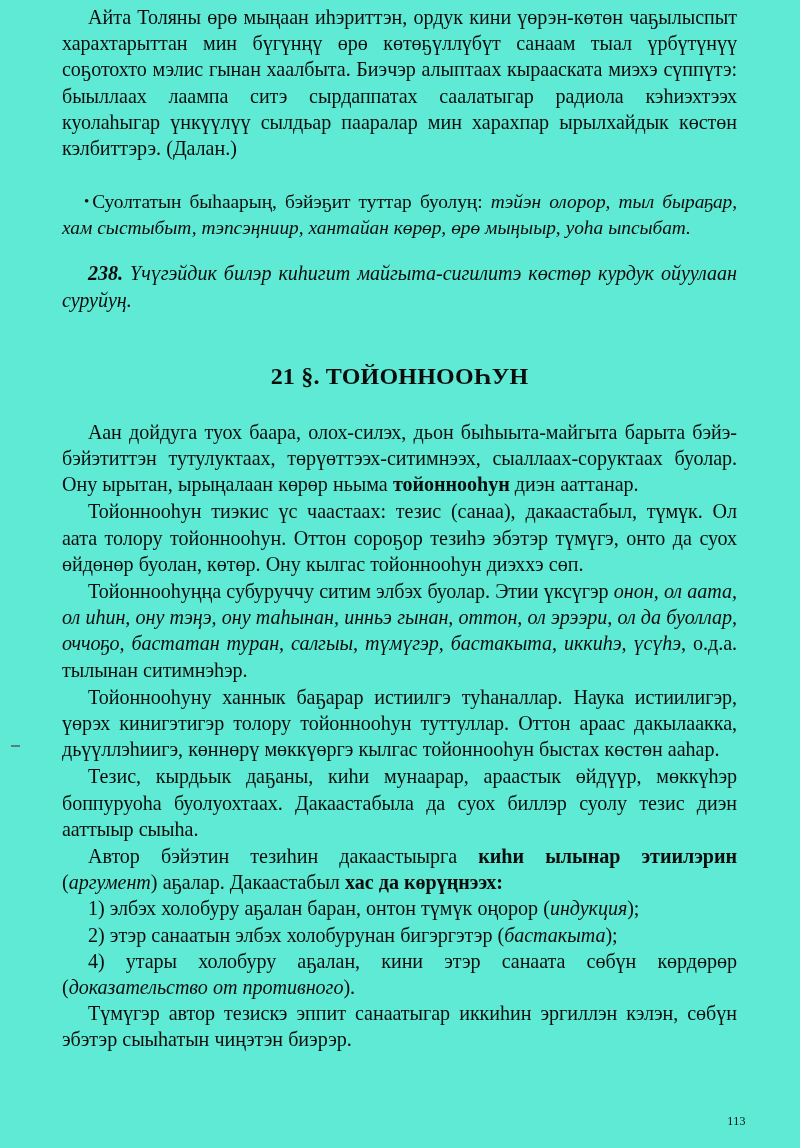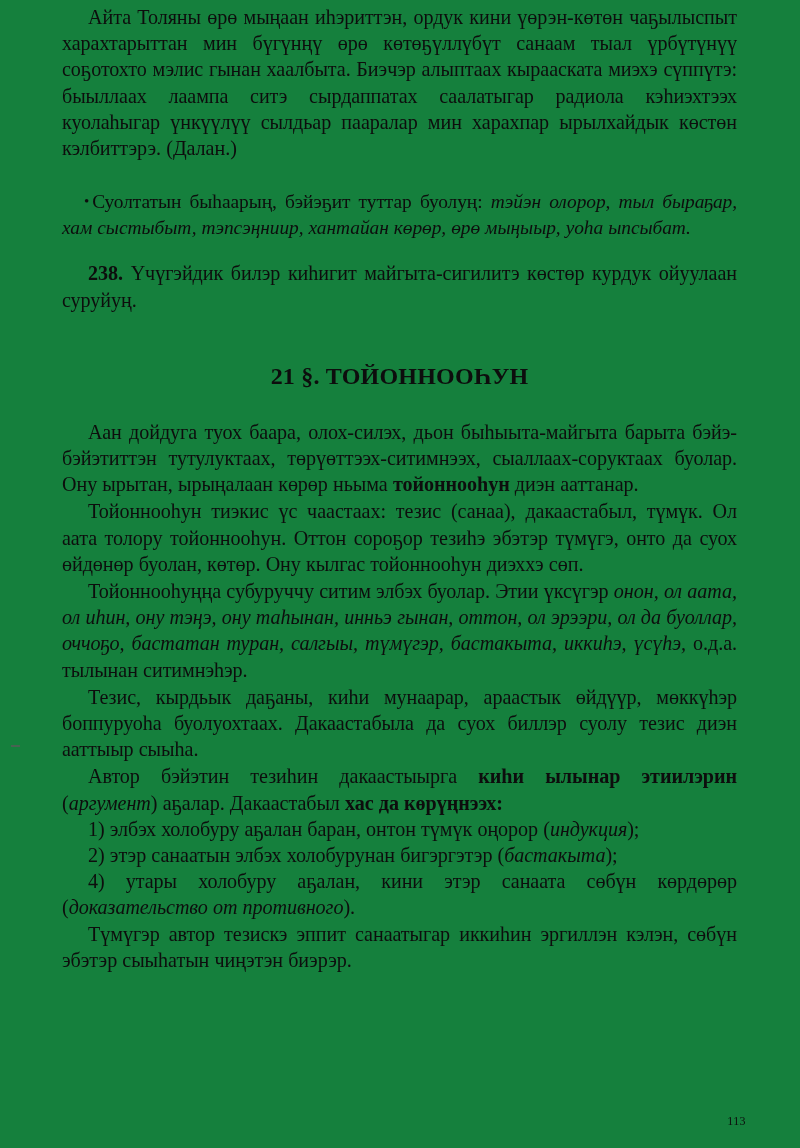--- a/index.html
+++ b/index.html
@@ -15,21 +15,21 @@
     color: #0d0d0d;
     overflow: hidden;
     position: relative;
     -webkit-font-smoothing: antialiased;
   }
 
   
   #page {
     position: absolute;
     inset: 0;
-    background: #15803d;
+    background: #5eead4;
     padding-left: 12px;
   }
 
   
   #column {
     position: absolute;
     left: 62px;
     top: 4px;
     width: 675px;
   }
@@ -56,20 +56,21 @@
   }
   .bullet-dot {
     font-size: 15px;
     vertical-align: 2px;
     padding-right: 3px;
   }
 
   .ex-para {
     text-indent: 26px;
     margin-top: 20px;
+    font-style: italic;
   }
   .ex-num {
     font-weight: bold;
   }
 
   h1.section-title {
     margin: 0;
     padding: 0;
     text-align: center;
     font-size: 24px;
@@ -129,20 +130,21 @@
       <span class="ex-num">238.</span>
       <span>Үчүгэйдик билэр киһигит майгыта-сигилитэ көстөр курдук ойуулаан суруйуң.</span>
     </p>
 
     <h1 class="section-title">21 §. ТОЙОННООҺУН</h1>
 
     <div id="paragraphs">
         <p class="indent body-para"><span>Аан дойдуга туох баара, олох-силэх, дьон быһыыта-майгыта барыта бэйэ-бэйэтиттэн тутулуктаах, төрүөттээх-ситимнээх, сыаллаах-соруктаах буолар. Ону ырытан, ырыңалаан көрөр ньыма </span><b>тойоннооһун</b><span> диэн ааттанар.</span></p>
         <p class="indent body-para"><span>Тойоннооһун тиэкис үс чаастаах: тезис (санаа), дакаастабыл, түмүк. Ол аата толору тойоннооһун. Оттон сороҕор тезиһэ эбэтэр түмүгэ, онто да суох өйдөнөр буолан, көтөр. Ону кылгас тойоннооһун диэххэ сөп.</span></p>
         <p class="indent body-para"><span>Тойоннооһуңңа субуруччу ситим элбэх буолар. Этии үксүгэр </span><i>онон, ол аата, ол иһин, ону тэңэ, ону таһынан, инньэ гынан, оттон, ол эрээри, ол да буоллар, оччоҕо, бастатан туран, салгыы, түмүгэр, бастакыта, иккиһэ, үсүһэ,</i><span> о.д.а. тылынан ситимнэһэр.</span></p>
+        <p class="indent body-para"><span>Тойоннооһуну ханнык баҕарар истиилгэ туһаналлар. Наука истиилигэр, үөрэх кинигэтигэр толору тойоннооһун туттуллар. Оттон араас дакылаакка, дьүүллэһиигэ, көннөрү мөккүөргэ кылгас тойоннооһун быстах көстөн ааһар.</span></p>
         <p class="indent body-para"><span>Тезис, кырдьык даҕаны, киһи мунаарар, араастык өйдүүр, мөккүһэр боппуруоһа буолуохтаах. Дакаастабыла да суох биллэр суолу тезис диэн ааттыыр сыыһа.</span></p>
         <p class="indent body-para"><span>Автор бэйэтин тезиһин дакаастыырга </span><b>киһи ылынар этиилэрин</b><span> (</span><i>аргумент</i><span>) аҕалар. Дакаастабыл </span><b>хас да көрүңнээх:</b></p>
       </div>
 
     <div id="numbered-list">
         <p class="list-item"><span>1) элбэх холобуру аҕалан баран, онтон түмүк оңорор (</span><i>индукция</i><span>);</span></p>
         <p class="list-item"><span>2) этэр санаатын элбэх холобурунан бигэргэтэр (</span><i>бастакыта</i><span>);</span></p>
         <p class="list-item"><span>4) утары холобуру аҕалан, кини этэр санаата сөбүн көрдөрөр (</span><i>доказательство от противного</i><span>).</span></p>
       </div>
 

